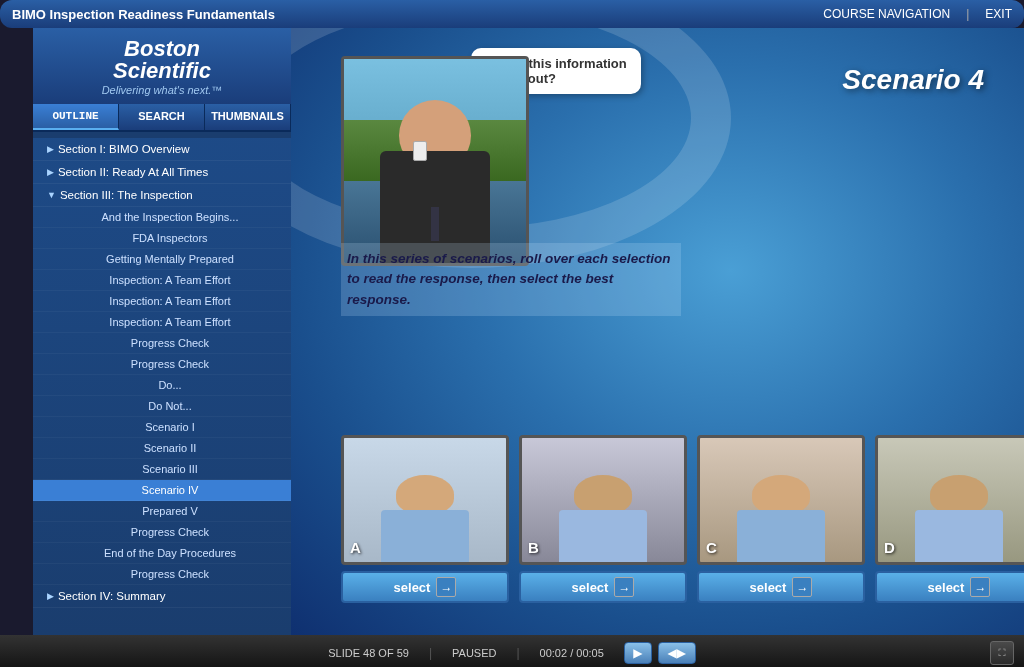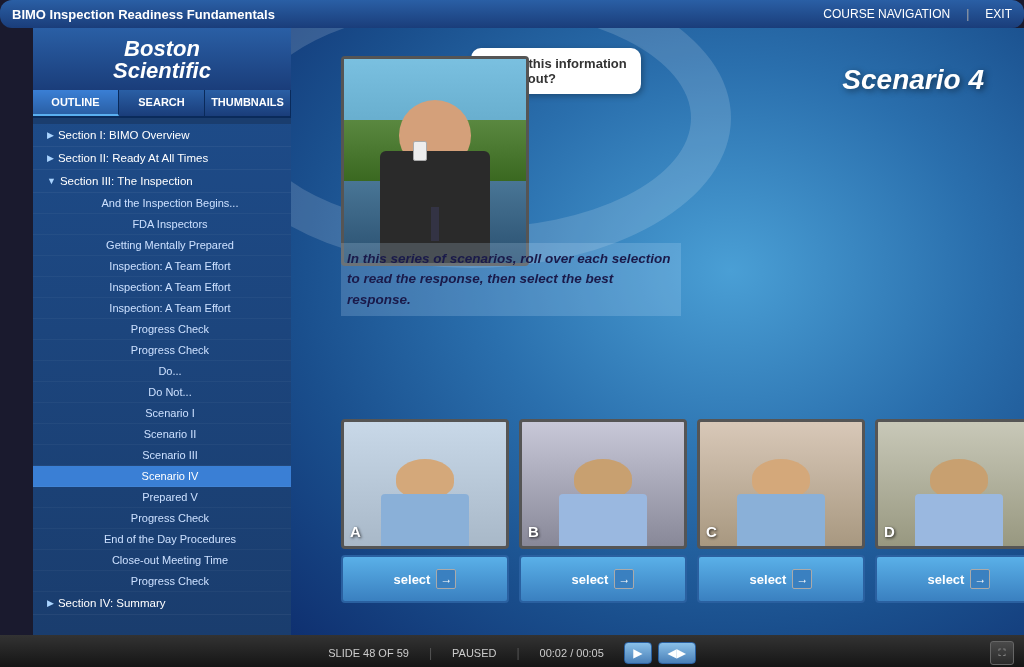--- a/index.html
+++ b/index.html
@@ -94,20 +94,21 @@
       color: white;
       font-size: 11px;
       font-weight: bold;
       cursor: pointer;
       border-right: 1px solid #0a2a5a;
       background: linear-gradient(180deg, #2a5fa5 0%, #1a3d7a 100%);
     }
     .nav-tab.active {
       background: linear-gradient(180deg, #3a7fd5 0%, #2a5fa5 100%);
       border-bottom: 2px solid #5aaff0;
+      font-family: Liberation Mono, monospace;
     }
 
     
     #outline-scroll {
       flex: 1;
       overflow-y: auto;
       overflow-x: hidden;
     }
     #outline-scroll::-webkit-scrollbar {
       width: 10px;
@@ -342,21 +343,21 @@
       border-radius: 50% 50% 40% 40%;
     }
     .shirt-blue { background: #8ab0d8; }
     .shirt-blue2 { background: #9ab8e0; }
     .head-skin { background: #d4a87a; }
     .head-skin2 { background: #c8a070; }
 
     .select-btn {
       margin-top: 6px;
       width: 100%;
-      height: 48px;
+      height: 32px;
       background: linear-gradient(180deg, #5ab0e8 0%, #3a80c0 100%);
       border: 2px solid #2a60a0;
       border-radius: 4px;
       display: flex;
       align-items: center;
       justify-content: center;
       gap: 6px;
       cursor: pointer;
       color: white;
       font-size: 13px;
@@ -448,20 +449,21 @@
     <span class="top-nav-link">EXIT</span>
   </div>
 </div>
 
 <div id="main-layout">
 
   <div id="sidebar">
     <div id="logo-area">
       <div class="logo-boston">Boston</div>
       <div class="logo-scientific">Scientific</div>
+      <div class="logo-tagline">Delivering what's next.™</div>
     </div>
 
     <div id="nav-tabs">
       <div class="nav-tab active">OUTLINE</div>
       <div class="nav-tab">SEARCH</div>
       <div class="nav-tab">THUMBNAILS</div>
     </div>
 
     <div id="outline-scroll">
 
@@ -489,21 +491,20 @@
       <div class="outline-item">Progress Check</div>
       <div class="outline-item">Do...</div>
       <div class="outline-item">Do Not...</div>
       <div class="outline-item">Scenario I</div>
       <div class="outline-item">Scenario II</div>
       <div class="outline-item">Scenario III</div>
       <div class="outline-item active">Scenario IV</div>
       <div class="outline-item">Prepared V</div>
       <div class="outline-item">Progress Check</div>
       <div class="outline-item">End of the Day Procedures</div>
-      <div class="outline-item">Close-out Meeting Time</div>
       <div class="outline-item">Progress Check</div>
       <div class="outline-section">
         <span class="arrow">▶</span>
         <span>Section IV: Summary</span>
       </div>
     </div>
   </div>
 
   <div id="content-area">
     <div id="arc-decoration"></div>

